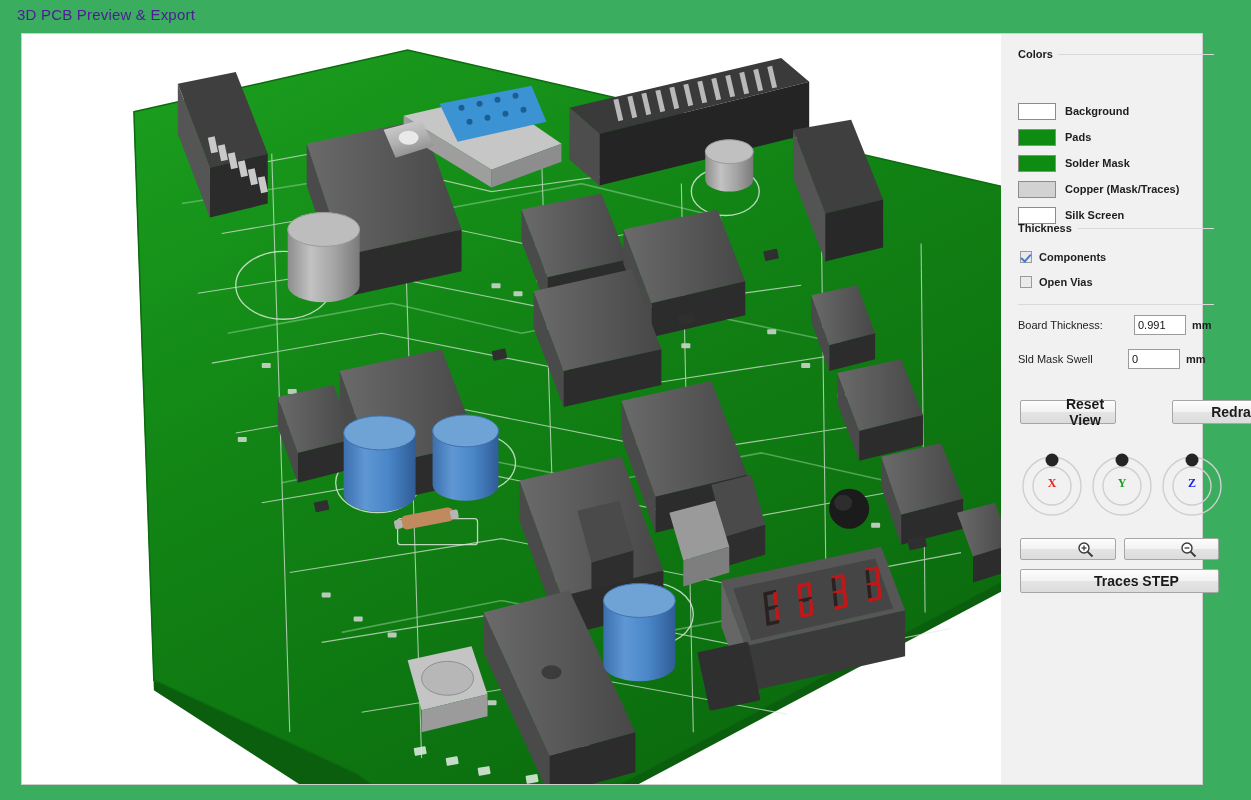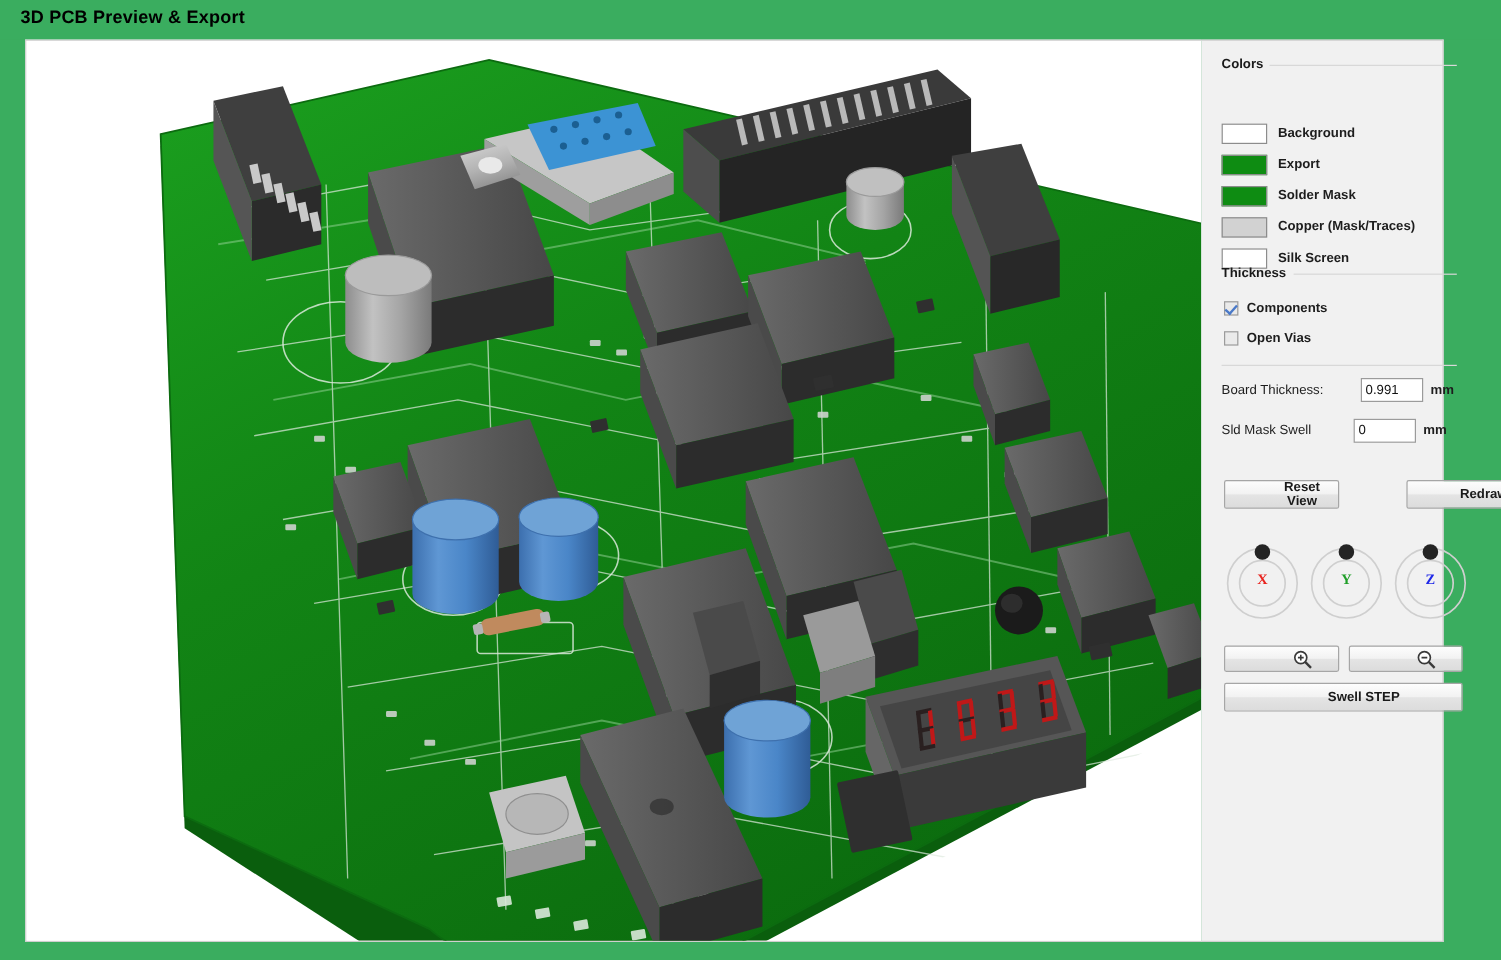--- a/index.html
+++ b/index.html
@@ -22,22 +22,22 @@
   #titlebar {
     position: absolute;
     left: 0; top: 0;
     width: 1251px; height: 33px;
     background: #3aad5f;
   }
   #title-text {
     position: absolute;
     left: 17px; top: 6px;
     font-size: 15px;
-    font-weight: bold;
-    color: #000000;
+    font-weight: normal;
+    color: #4c1d95;
     letter-spacing: 0.2px;
     white-space: nowrap;
   }
 
   
   #canvas-area {
     position: absolute;
     left: 21px; top: 33px;
     width: 980px; height: 752px;
     background: #ffffff;
@@ -130,21 +130,21 @@
     font-size: 11px; font-weight: bold; color: #1d1d1d; text-align: right;
   }
 
   
   .btn {
     position: absolute;
     background: linear-gradient(to bottom, #fdfdfd 0%, #f2f2f2 48%, #e4e4e4 52%, #dcdcdc 100%);
     border: 1px solid #a6a6a6;
     border-radius: 2px;
     font-family: "Liberation Sans", sans-serif;
-    font-size: 11px;
+    font-size: 14px;
     font-weight: bold;
     color: #1a1a1a;
     text-align: center;
     cursor: default;
     display: flex;
     align-items: center;
     justify-content: center;
     user-select: none;
     padding-left: 40px;
   }
@@ -548,21 +548,21 @@
 
     <div class="section-head" style="left:17px; top:14px;">Colors</div>
     <div class="section-rule" style="left:57px; top:20px; width:156px;"></div>
 
     <div class="swatch-row" style="top:68px;">
       <span class="swatch" style="background:#ffffff;"></span>
       <span class="swatch-label">Background</span>
     </div>
     <div class="swatch-row" style="top:94px;">
       <span class="swatch" style="background:#0e8c12;"></span>
-      <span class="swatch-label">Export</span>
+      <span class="swatch-label">Pads</span>
     </div>
     <div class="swatch-row" style="top:120px;">
       <span class="swatch" style="background:#0e8c12;"></span>
       <span class="swatch-label">Solder Mask</span>
     </div>
     <div class="swatch-row" style="top:146px;">
       <span class="swatch" style="background:#d2d2d2;"></span>
       <span class="swatch-label">Copper (Mask/Traces)</span>
     </div>
     <div class="swatch-row" style="top:172px;">
@@ -633,16 +633,16 @@
       </svg>
     </button>
     <button class="btn" style="left:123px; top:504px; width:95px; height:22px;">
       <svg width="17" height="17" viewBox="0 0 17 17">
         <circle cx="7" cy="7" r="5" fill="#ffffff" stroke="#3a3a3a" stroke-width="1.4"></circle>
         <line x1="10.6" y1="10.6" x2="15.5" y2="15.5" stroke="#3a3a3a" stroke-width="2"></line>
         <line x1="4.6" y1="7" x2="9.4" y2="7" stroke="#3a3a3a" stroke-width="1.3"></line>
       </svg>
     </button>
 
-    <button class="btn" style="left:19px; top:535px; width:199px; height:24px;">Swell STEP</button>
+    <button class="btn" style="left:19px; top:535px; width:199px; height:24px;">Traces STEP</button>
 
   </div>
 </div>
 
 </body></html>

